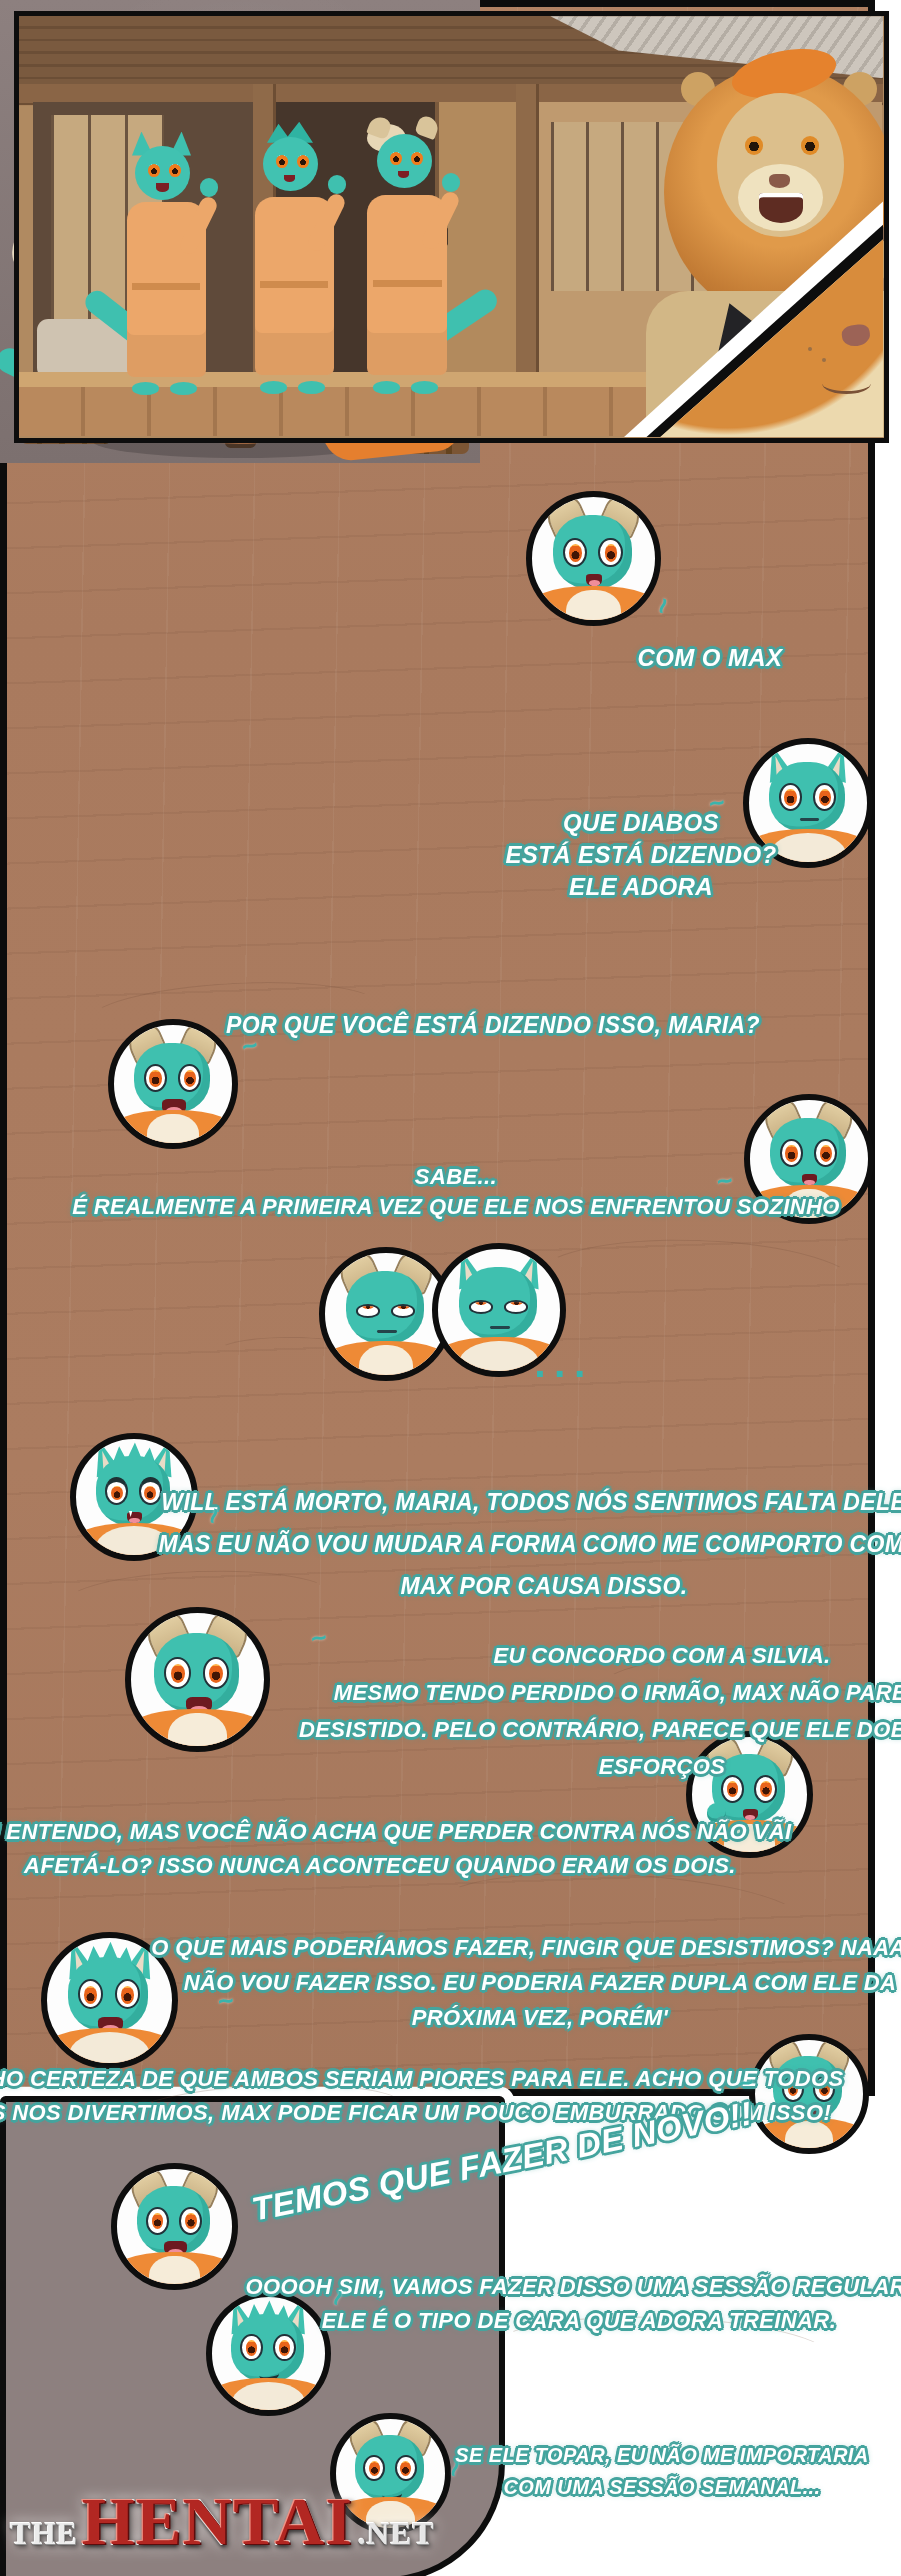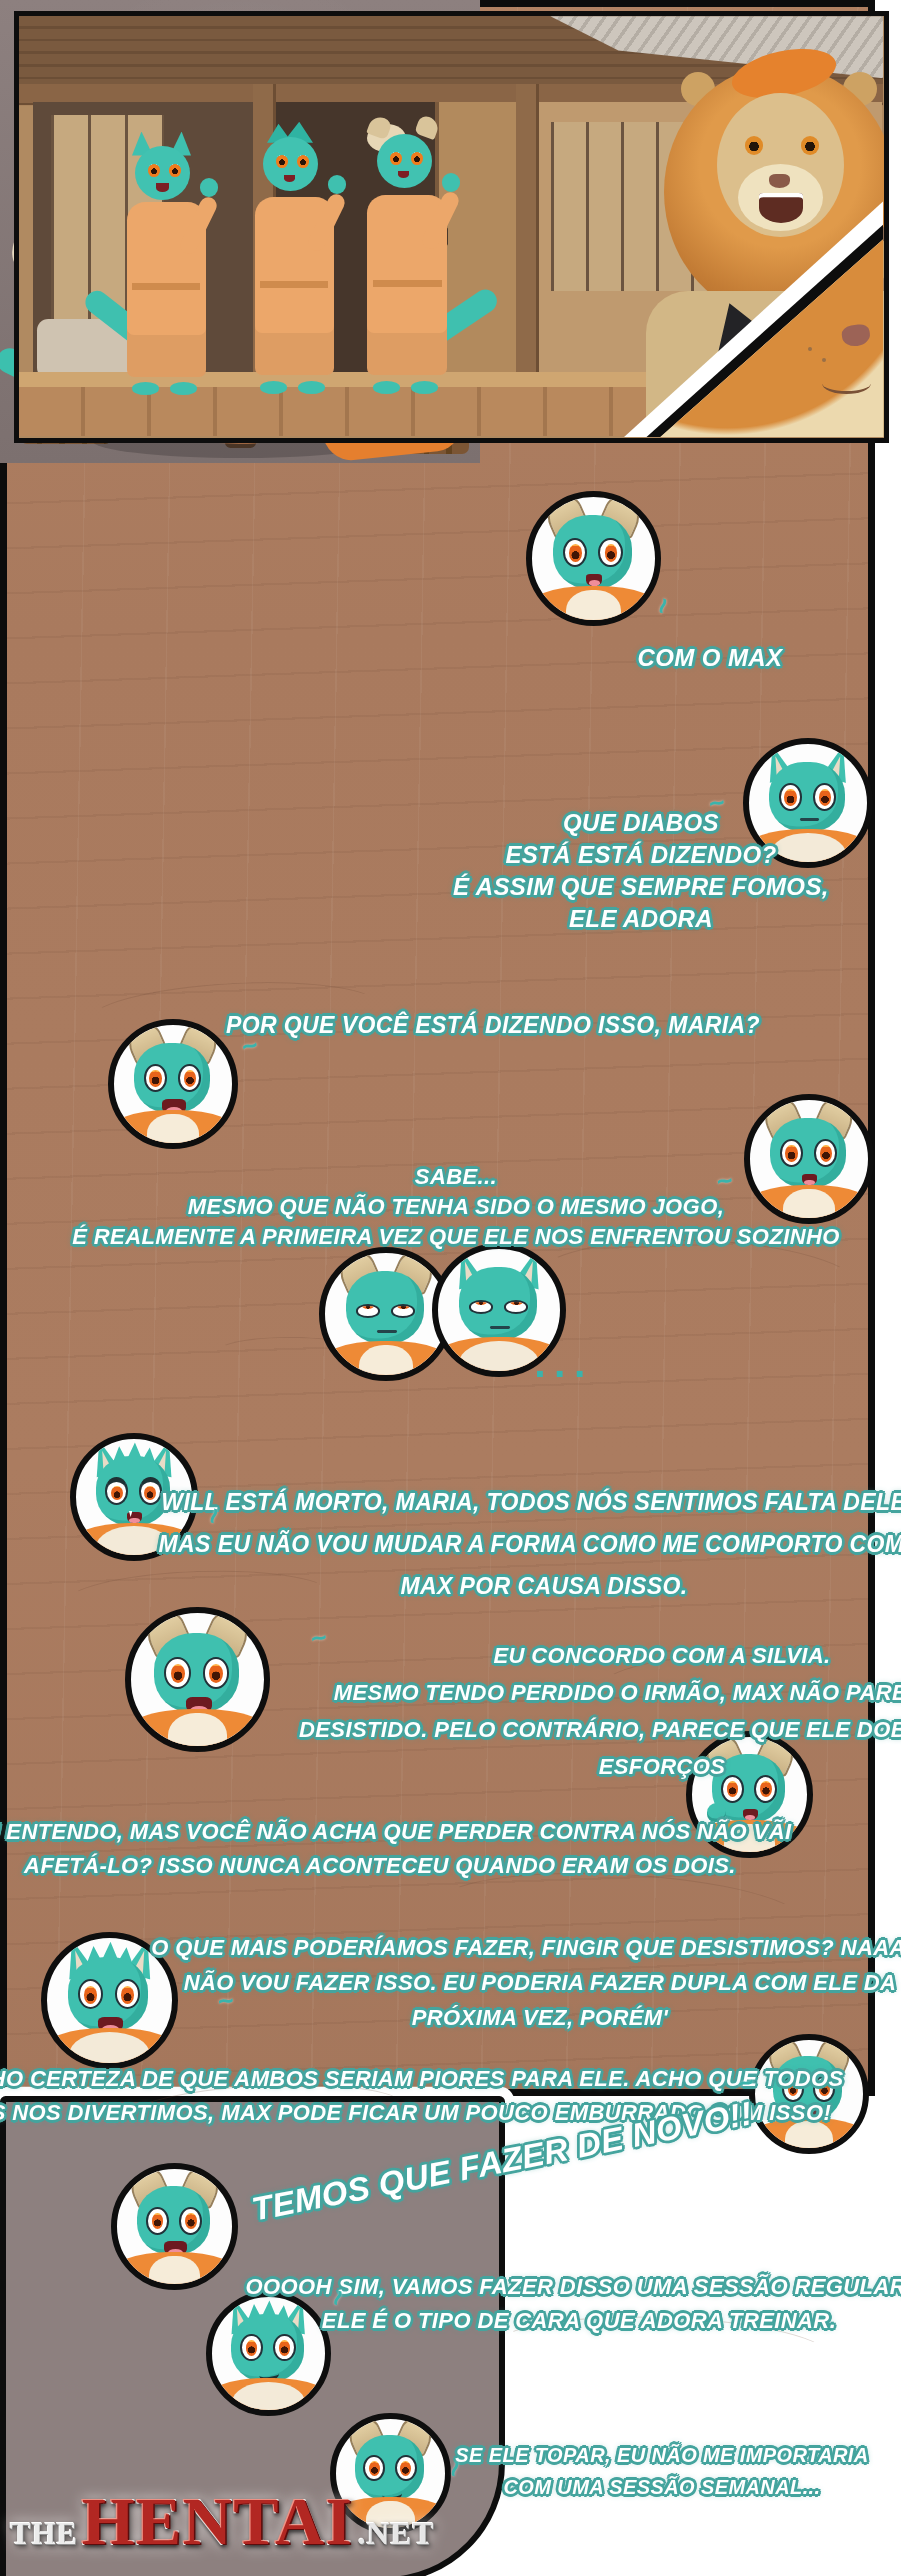--- a/index.html
+++ b/index.html
@@ -352,29 +352,27 @@
   <s class="mo m-smk"></s>
   <em class="rb"></em>
 </div>
 
 <div class="bub" style="left:710px;top:642px;font-size:24px;line-height:32px">
   <div>COM O MAX</div>
 </div>
 <div class="bub" style="left:641px;top:807px;font-size:24px;line-height:32px">
   <div>QUE DIABOS</div>
   <div>ESTÁ ESTÁ DIZENDO?</div>
-  <div>É ASSIM QUE SEMPRE FOMOS,</div>
   <div>ELE ADORA</div>
 </div>
 <div class="bub" style="left:493px;top:1009px;font-size:23px;line-height:32px">
   <div>POR QUE VOCÊ ESTÁ DIZENDO ISSO, MARIA?</div>
 </div>
 <div class="bub" style="left:456px;top:1162px;font-size:22px;line-height:30px">
   <div>SABE...</div>
-  <div>MESMO QUE NÃO TENHA SIDO O MESMO JOGO,</div>
   <div>É REALMENTE A PRIMEIRA VEZ QUE ELE NOS ENFRENTOU SOZINHO</div>
 </div>
 <div class="bub dots" style="left:564px;top:1342px;font-size:41px;line-height:42px">
   <div>...</div>
 </div>
 <div class="bub" style="left:544px;top:1481px;font-size:23px;line-height:42px">
   <div>WILL ESTÁ MORTO, MARIA, TODOS NÓS SENTIMOS FALTA DELE...</div>
   <div>MAS EU NÃO VOU MUDAR A FORMA COMO ME COMPORTO COM O</div>
   <div>MAX POR CAUSA DISSO.</div>
 </div>

